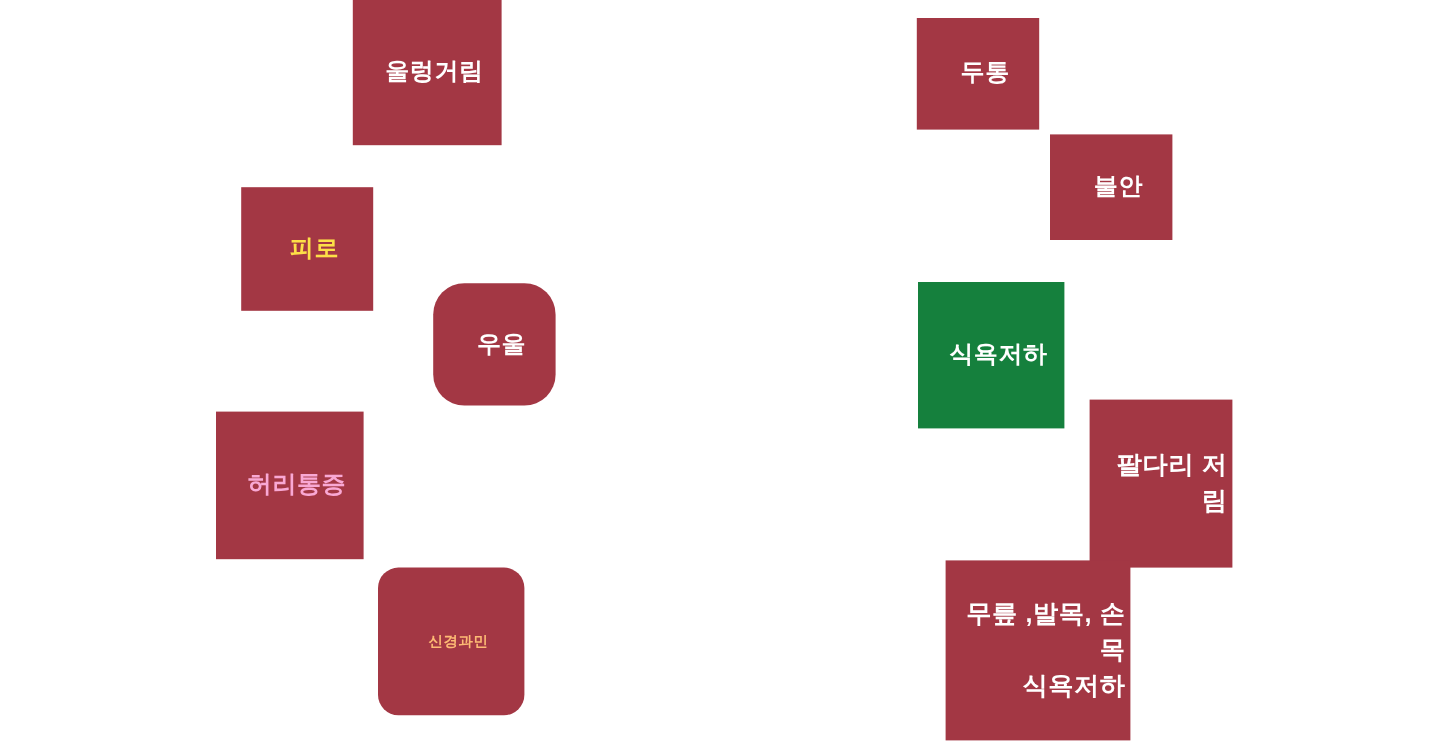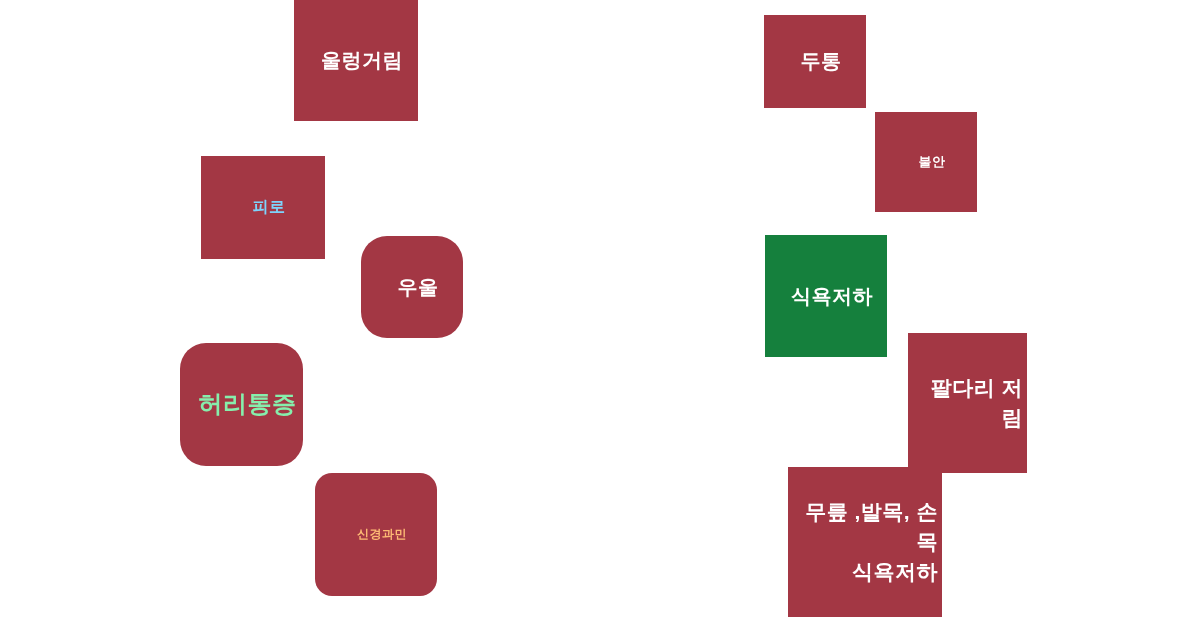--- a/index.html
+++ b/index.html
@@ -32,41 +32,41 @@
   }
 </style>
 </head>
 <body>
 
 <div class="canvas" style="width: 1200px; height: 620px; background: rgb(255, 255, 255);">
   <div class="tile" style="left: 294px; top: 0px; width: 124px; height: 121px; background: rgb(163, 55, 68); color: rgb(255, 255, 255); font-size: 20px;">
     <span class="tile-label">울렁거림</span>
   </div>
 
-  <div class="tile" style="left: 201px; top: 156px; width: 124px; height: 103px; background: rgb(163, 55, 68); color: #7dd3fc; font-size: 16px;">
+  <div class="tile" style="left: 201px; top: 156px; width: 110px; height: 103px; background: rgb(163, 55, 68); color: #fde047; font-size: 20px;">
     <span class="tile-label">피로</span>
   </div>
 
   <div class="tile" style="left: 361px; top: 236px; width: 102px; height: 102px; background: rgb(163, 55, 68); color: rgb(255, 255, 255); font-size: 20px; border-radius: 26px;">
     <span class="tile-label">우울</span>
   </div>
 
-  <div class="tile" style="left: 180px; top: 343px; width: 123px; height: 123px; background: rgb(163, 55, 68); color: #86efac; font-size: 24px; border-radius: 26px;">
+  <div class="tile" style="left: 180px; top: 343px; width: 123px; height: 123px; background: rgb(163, 55, 68); color: #f9a8d4; font-size: 20px;">
     <span class="tile-label">허리통증</span>
   </div>
 
   <div class="tile" style="left: 315px; top: 473px; width: 122px; height: 123px; background: rgb(163, 55, 68); color: #fdba74; font-size: 12px; border-radius: 17px;">
     <span class="tile-label">신경과민</span>
   </div>
 
   <div class="tile" style="left: 764px; top: 15px; width: 102px; height: 93px; background: rgb(163, 55, 68); color: rgb(255, 255, 255); font-size: 20px;">
     <span class="tile-label">두통</span>
   </div>
 
-  <div class="tile" style="left: 875px; top: 112px; width: 102px; height: 100px; background: rgb(163, 55, 68); color: rgb(255, 255, 255); font-size: 13px;">
+  <div class="tile" style="left: 875px; top: 112px; width: 102px; height: 88px; background: rgb(163, 55, 68); color: rgb(255, 255, 255); font-size: 20px;">
     <span class="tile-label">불안</span>
   </div>
 
   <div class="tile" style="left: 765px; top: 235px; width: 122px; height: 122px; background: #15803d; color: rgb(255, 255, 255); font-size: 20px;">
     <span class="tile-label">식욕저하</span>
   </div>
 
   <div class="tile" style="left: 908px; top: 333px; width: 119px; height: 140px; background: rgb(163, 55, 68); color: rgb(255, 255, 255); font-size: 21px;">
     <span class="tile-label">팔다리 저림</span>
   </div>

